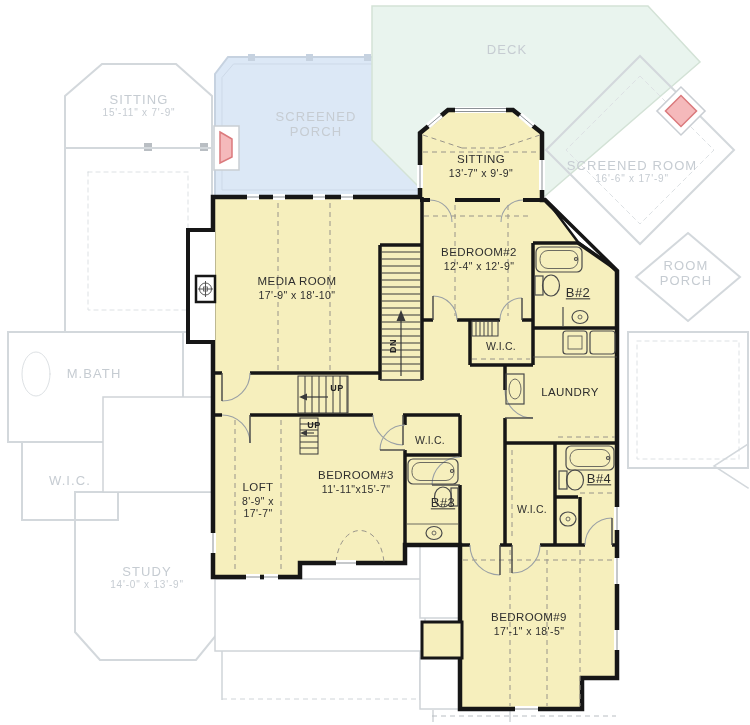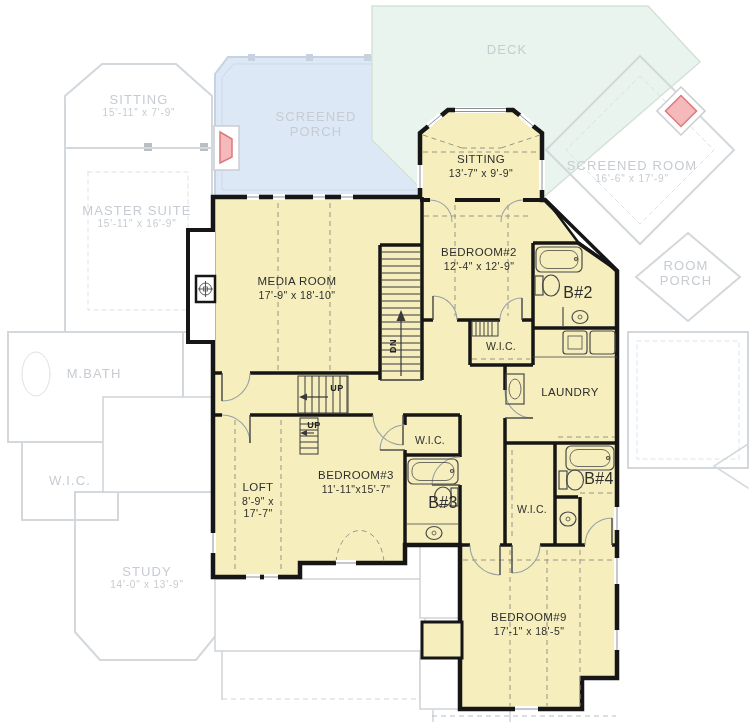--- a/index.html
+++ b/index.html
@@ -4,21 +4,21 @@
 <style>
   html,body{margin:0;padding:0;background:#ffffff;}
   .stage{position:relative;width:750px;height:725px;background:#fff;overflow:hidden;
          font-family:"Liberation Sans", sans-serif;}
   .stage svg{position:absolute;left:0;top:0;}
   .lbl{position:absolute;transform:translate(-50%,-50%);text-align:center;white-space:nowrap;
        color:#2e2e2e;line-height:1.18;letter-spacing:.4px;}
   .lbl .nm{font-size:11.5px;}
   .lbl .dm{font-size:10.5px;}
   .lbl.small .nm{font-size:10.5px;letter-spacing:.2px;}
-  .lbl.bath .nm{font-size:16px;}
+  .lbl.bath .nm{font-size:13px;text-decoration:underline;}
   .ghost{color:#c6ccd2;letter-spacing:1.1px;}
   .ghost .nm{font-size:13px;}
   .ghost .dm{font-size:10px;letter-spacing:.8px;}
   .updn{position:absolute;transform:translate(-50%,-50%);font-size:9px;font-weight:bold;
         color:#222;letter-spacing:.5px;}
   .updn.rot{transform:translate(-50%,-50%) rotate(-90deg);}
 </style>
 </head>
 <body>
 
@@ -350,24 +350,20 @@
             <circle cx="568" cy="519" r="2" stroke-width=".8"></circle>
           </g>
     </g>
   </g>
 </svg>
 
   <div class="lbl ghost" style="left:139px;top:106px">
     <div class="nm">SITTING</div>
     <div class="dm">15'-11" x 7'-9"</div>
   </div>
-  <div class="lbl ghost" style="left:137px;top:217px">
-    <div class="nm">MASTER SUITE</div>
-    <div class="dm">15'-11" x 16'-9"</div>
-  </div>
   <div class="lbl ghost" style="left:94px;top:374px">
     <div class="nm">M.BATH</div>
   </div>
   <div class="lbl ghost" style="left:70px;top:481px">
     <div class="nm">W.I.C.</div>
   </div>
   <div class="lbl ghost" style="left:147px;top:578px">
     <div class="nm">STUDY</div>
     <div class="dm">14'-0" x 13'-9"</div>
   </div>

